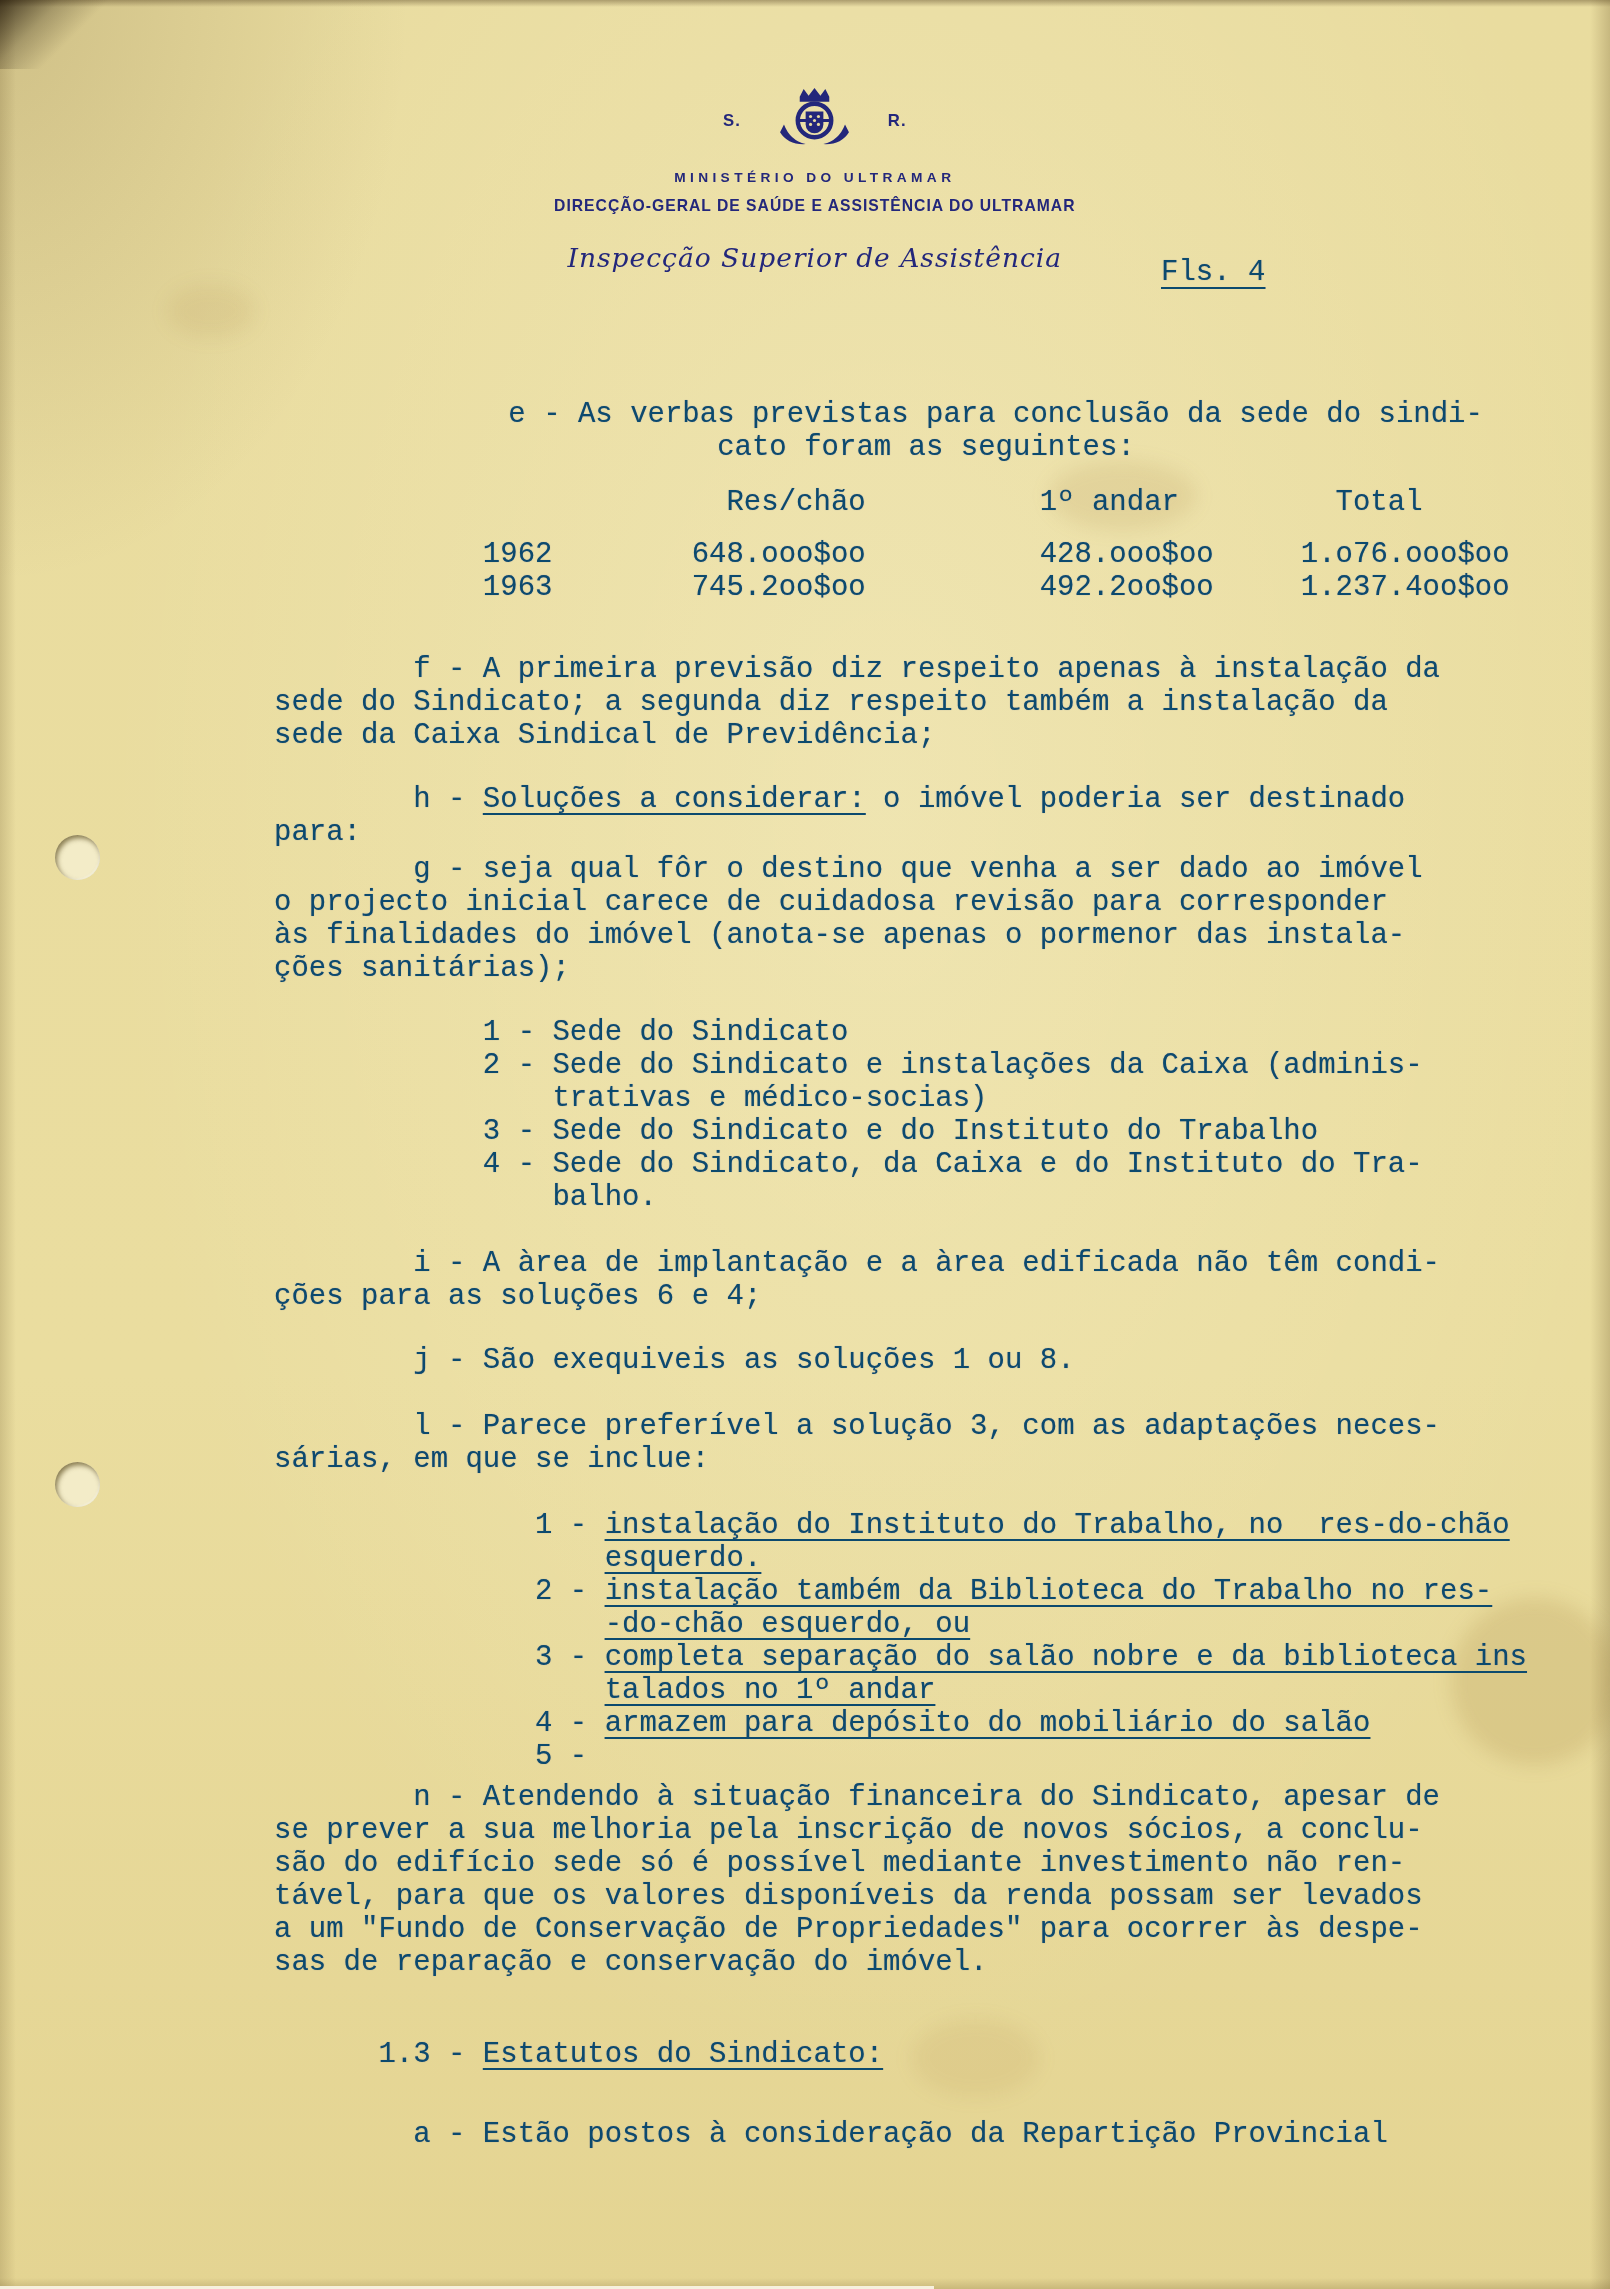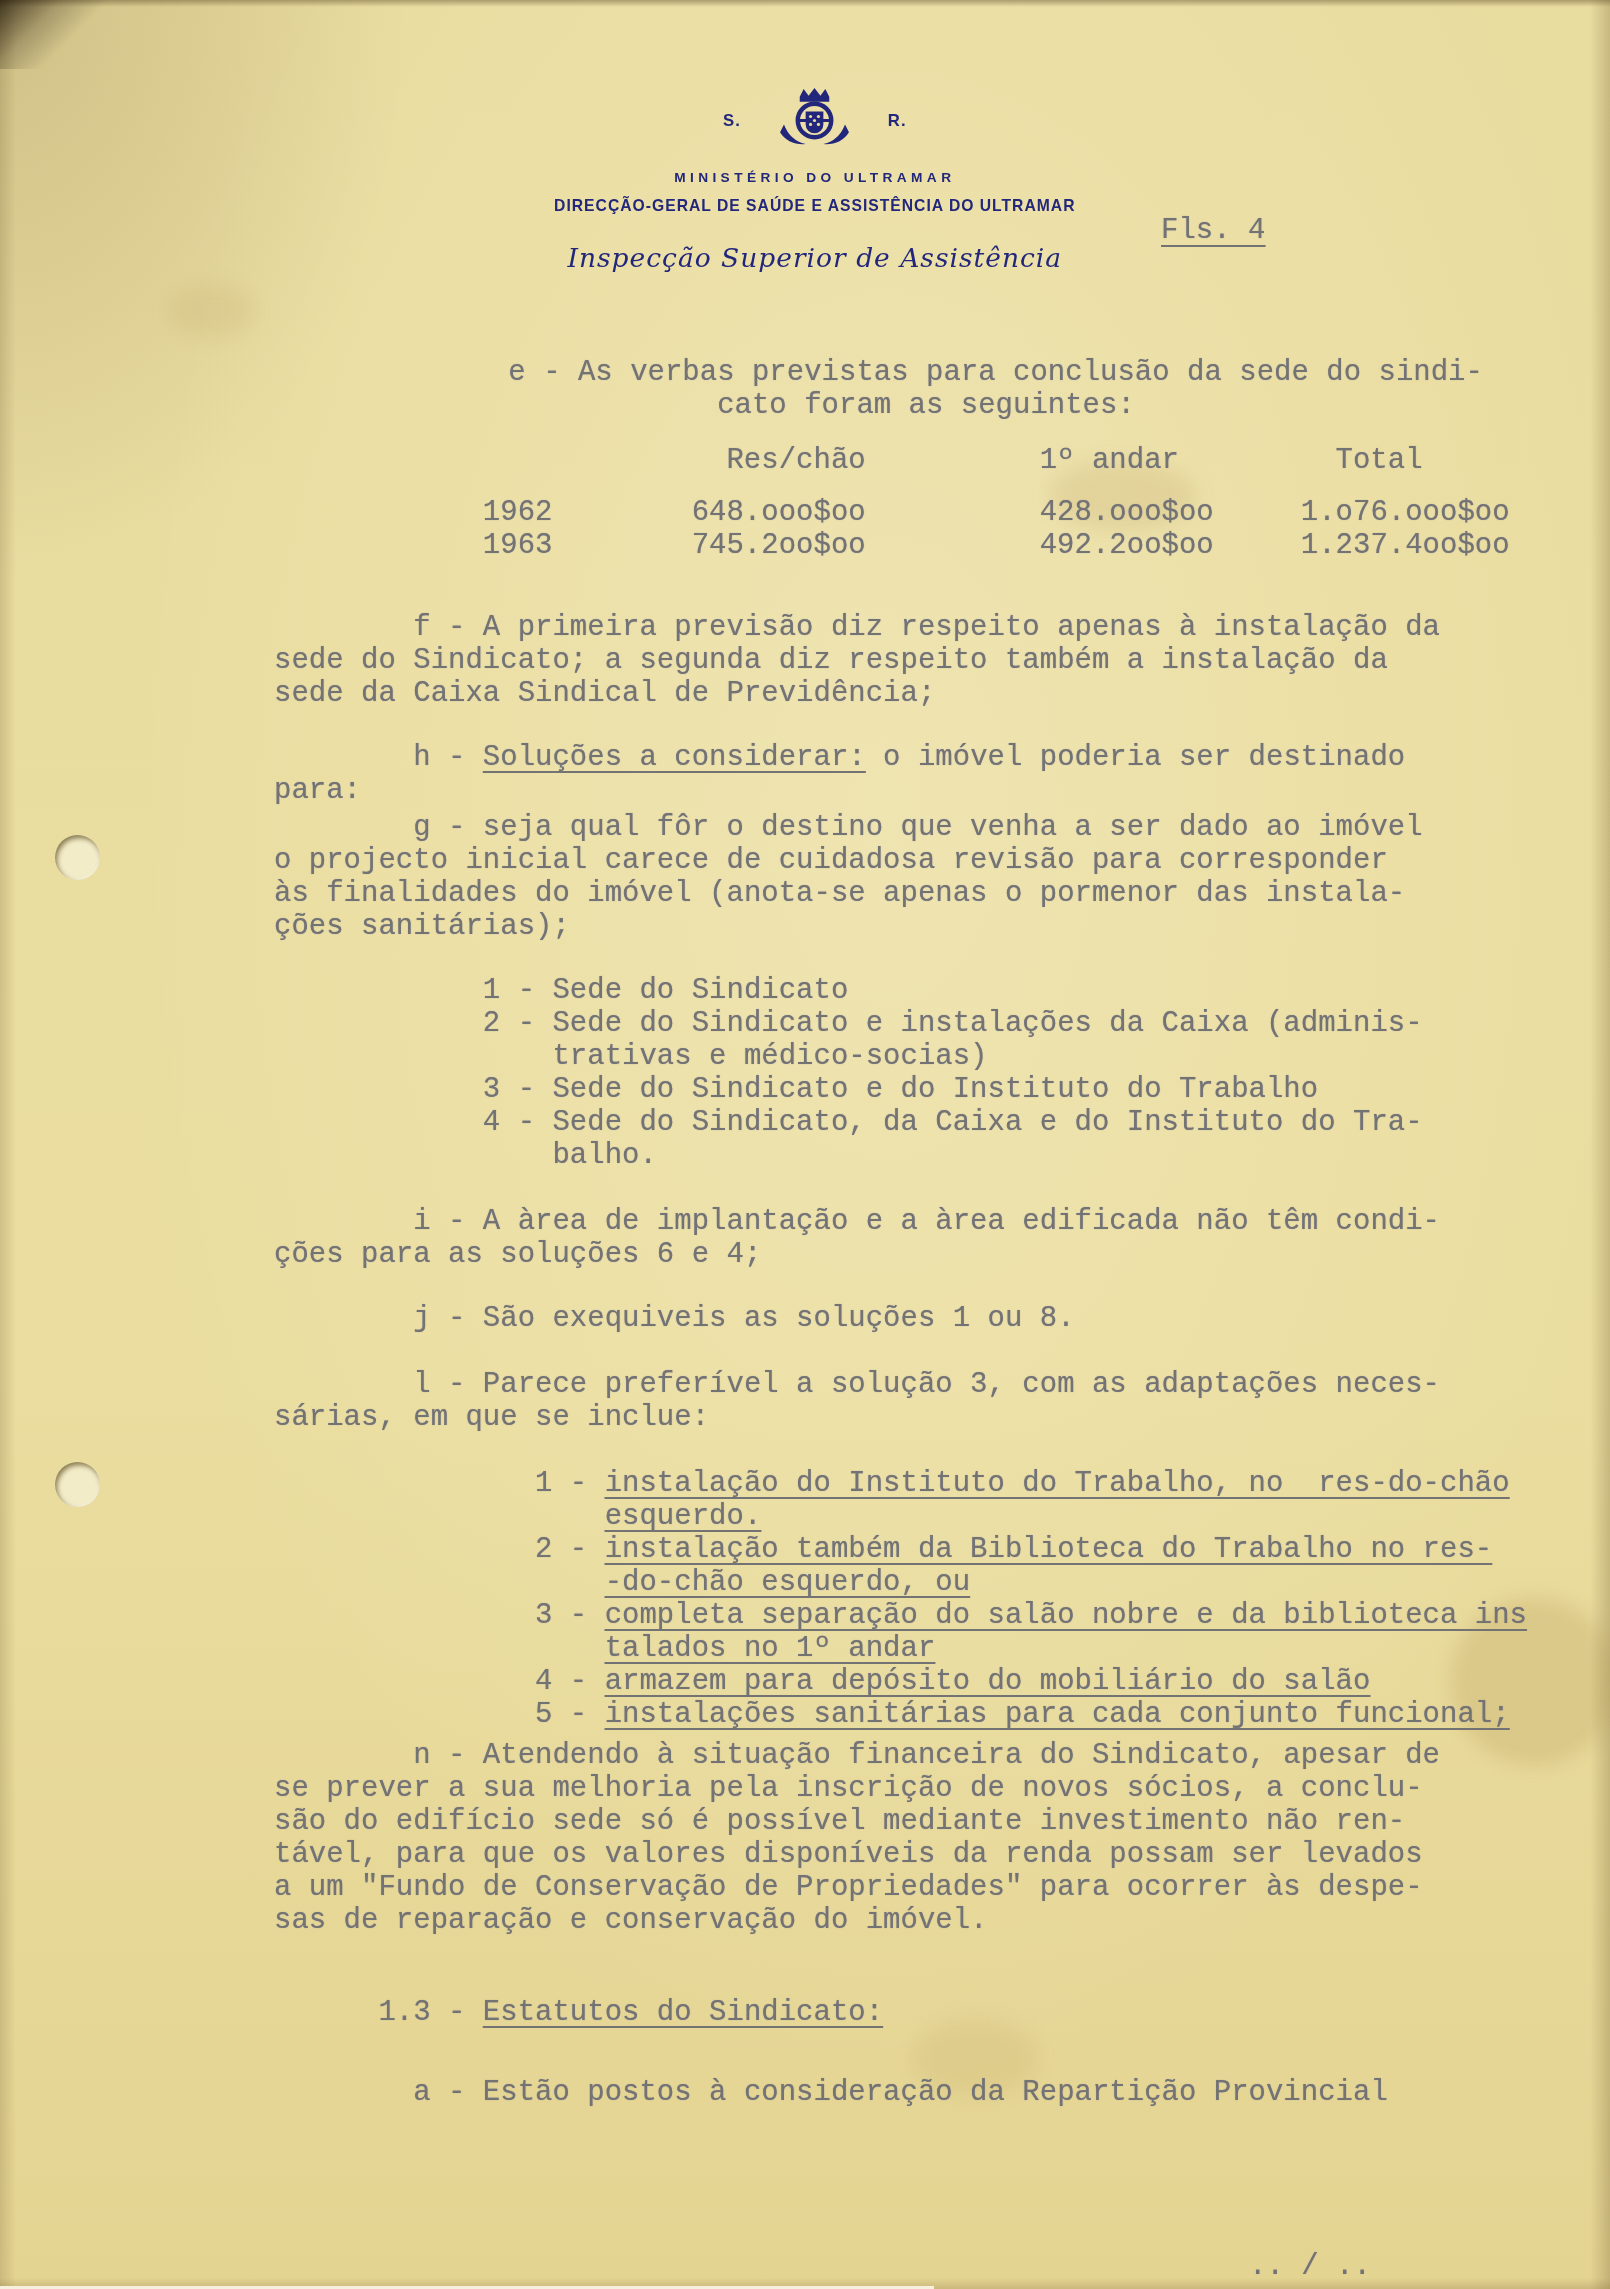--- a/index.html
+++ b/index.html
@@ -34,21 +34,21 @@
   .crest-row{display:flex;justify-content:center;align-items:center;gap:39px;height:65px;}
   .initial{font-family:"Liberation Sans",sans-serif;font-weight:bold;font-size:16.7px;letter-spacing:1px;}
   .ministry{margin-top:15.7px;font-family:"Liberation Sans",sans-serif;font-weight:bold;
     font-size:13.7px;letter-spacing:4.4px;line-height:17.6px;}
   .directorate{margin-top:9.8px;font-family:"Liberation Sans",sans-serif;font-weight:bold;
     font-size:15.7px;letter-spacing:1px;line-height:19.6px;}
   .service{margin-top:25.5px;font-family:"DejaVu Serif",serif;font-style:italic;
     font-size:26.5px;line-height:33px;letter-spacing:1px;}
 
   
-  .typed{color:#737373;text-shadow:0 0 1px rgba(59,62,150,.45);}
+  .typed{color:#0c4a6e;text-shadow:0 0 1px rgba(59,62,150,.45);margin-top:42px;}
   .folio{position:absolute;left:1161px;top:214px;font-size:29px;
     text-decoration:underline;text-underline-offset:6.9px;text-decoration-thickness:2px;}
   .footer-mark{position:absolute;left:1249px;top:2250px;font-size:29px;}
 
   
   .content{position:absolute;left:274px;top:356px;width:1304px;font-size:29px;line-height:33px;}
   .para{margin:0;white-space:pre;}
   .p-e{margin-bottom:21.6px;text-align:center;} .p-f{margin-bottom:31px;} .p-g{margin-bottom:31px;}
   .p-h{margin-bottom:3.9px;} .p-i{margin-bottom:31px;} .p-j{margin-bottom:33px;}
   .p-l{margin-bottom:33px;} .p-m{margin-bottom:31px;} .p-n{margin-bottom:59px;}
@@ -196,21 +196,20 @@
       <span class="num">3 - </span>
         <span class="itm u">completa separação do salão nobre e da biblioteca ins
 talados no 1º andar</span>
     </div>
     <div class="li">
       <span class="num">4 - </span>
         <span class="itm u">armazem para depósito do mobiliário do salão</span>
     </div>
     <div class="li">
       <span class="num">5 - </span>
-        <span class="itm u">instalações sanitárias para cada conjunto funcional;</span>
     </div>
   </div>
 
 
   <p class="para p-n">        n - Atendendo à situação financeira do Sindicato, apesar de
 se prever a sua melhoria pela inscrição de novos sócios, a conclu-
 são do edifício sede só é possível mediante investimento não ren-
 tável, para que os valores disponíveis da renda possam ser levados
 a um "Fundo de Conservação de Propriedades" para ocorrer às despe-
 sas de reparação e conservação do imóvel.</p>

